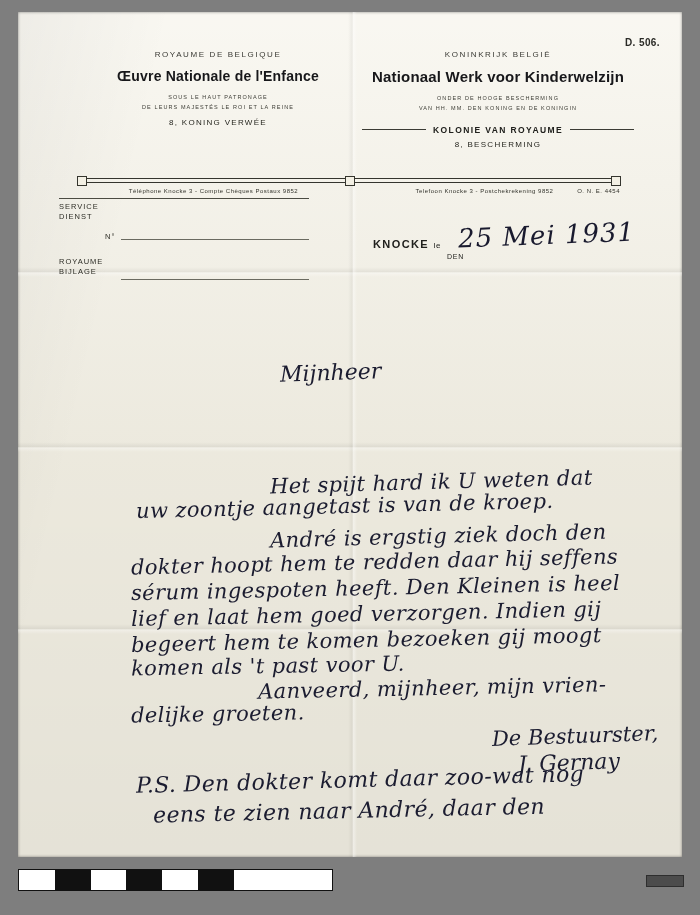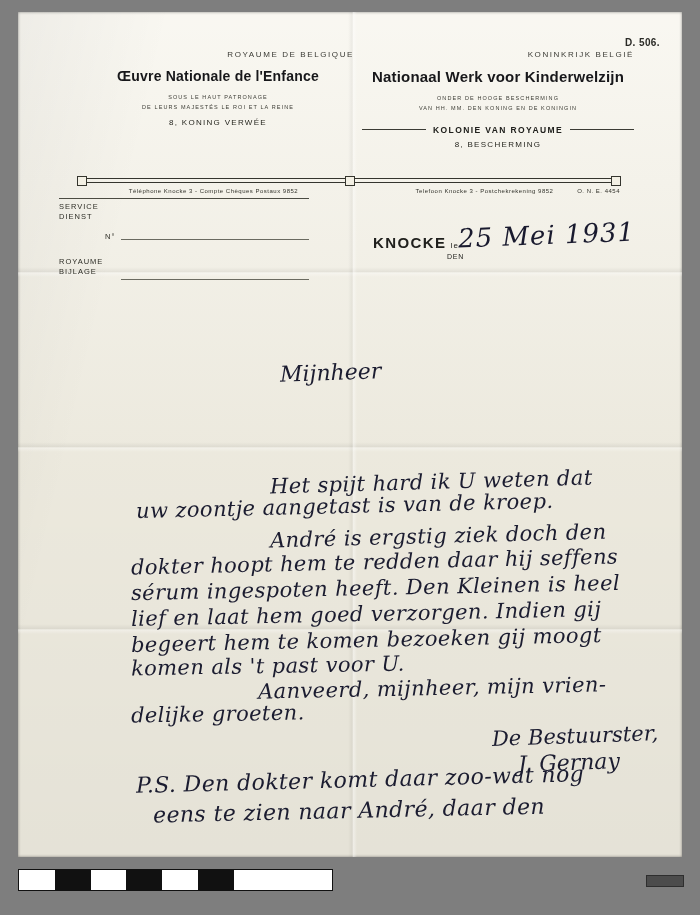--- a/index.html
+++ b/index.html
@@ -72,21 +72,20 @@
     width: 50%;
     text-align: center;
     padding: 0 4px;
     box-sizing: border-box;
   }
   .kingdom {
     font-size: 8px;
     letter-spacing: 1.6px;
     color: #3a3a34;
     margin-bottom: 9px;
-    text-align: right;
   }
   .org {
     font-size: 14px;
     font-weight: bold;
     letter-spacing: .2px;
     color: #17171a;
     white-space: nowrap;
   }
   .org.nl { font-size: 15px; }
   .patronage {
@@ -211,21 +210,21 @@
     border-top: 1px solid #4b4b42;
   }
   
   .dateline {
     position: absolute;
     left: 355px;
     top: 222px;
     color: #20201d;
   }
   .dateline .city {
-    font-size: 15px;
+    font-size: 11px;
     font-weight: bold;
     letter-spacing: 1.4px;
     display: inline-block;
   }
   .dateline .le {
     font-size: 8px;
     letter-spacing: .8px;
     display: inline-block;
   }
   .dateline .den {

